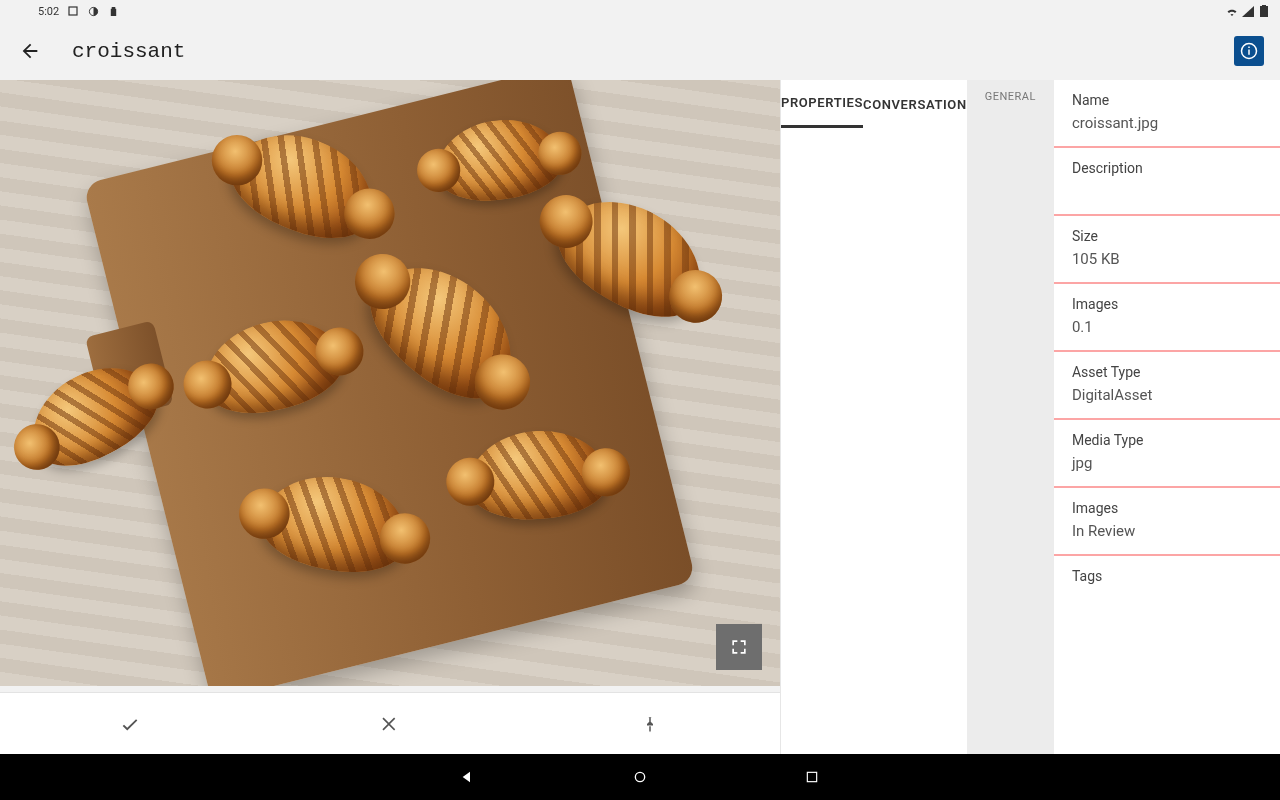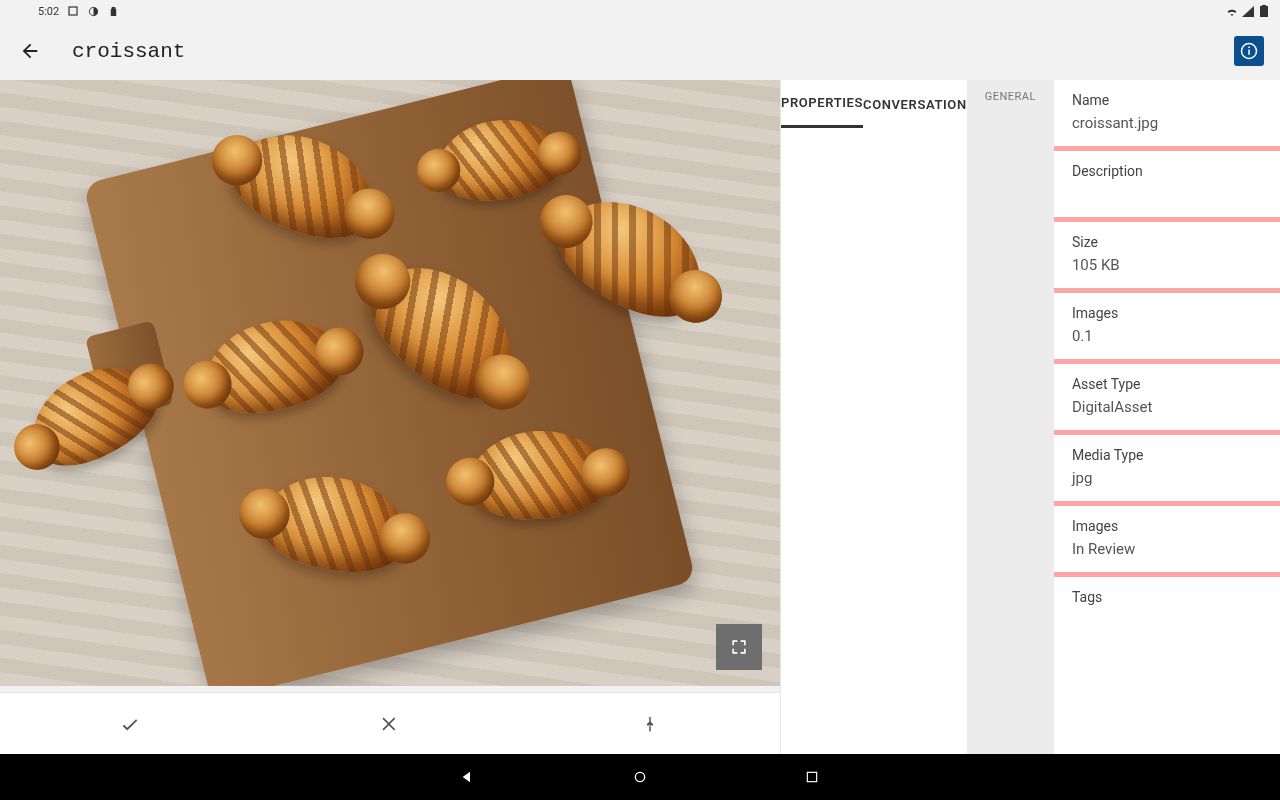--- a/index.html
+++ b/index.html
@@ -53,21 +53,21 @@
   .bottom-actions { height:62px; background:#fff; border-top:1px solid #e3e3e3; display:flex; align-items:center; justify-content:space-around; margin-top:6px;}
   .act { width:40px; height:40px; display:flex; align-items:center; justify-content:center; cursor:pointer; color:#555;}
 
   
   .right { width:500px; background:#fff; border-left:1px solid #e6e6e6; display:flex; flex-direction:row; overflow:hidden;}
   .tabs { display:flex; height:48px; }
   .tab { flex:1; display:flex; align-items:center; justify-content:center; font-size:13px; letter-spacing:0.6px; color:#333; cursor:pointer; font-weight:600; }
   .tab.active { border-bottom:3px solid #333; }
   .section-hdr { background:#ececec; color:#777; font-size:11px; letter-spacing:0.5px; padding:10px 18px; }
   .fields { flex:1; overflow-y:auto; }
-  .field { padding:12px 18px 14px 18px; border-bottom:5px solid #fca5a5; }
+  .field { padding:12px 18px 14px 18px; border-bottom:2px solid #fca5a5; }
   .field:last-child{border-bottom:none;}
   .flabel { font-size:14px; color:#444; margin-bottom:6px; }
   .fvalue { font-size:15px; color:#555; min-height:18px;}
 
   
   .navbar { height:46px; background:#000; display:flex; align-items:center; justify-content:center; gap:150px;}
   .nav-btn { width:22px; height:22px; display:flex; align-items:center; justify-content:center; cursor:pointer;}
   svg { display:block; }
 </style>
 </head>

